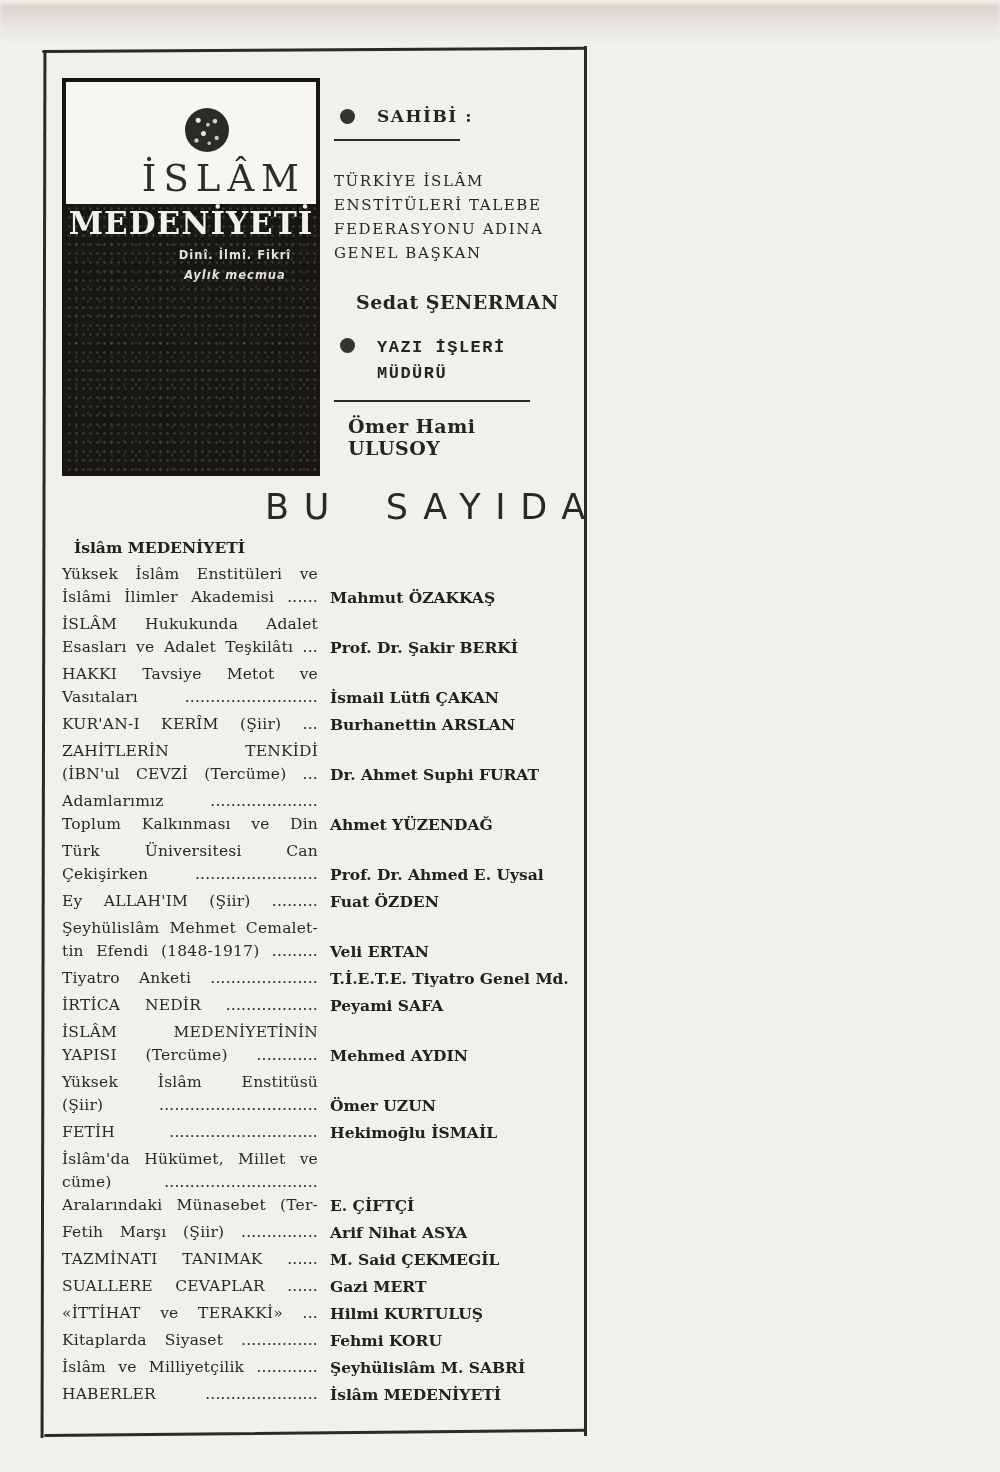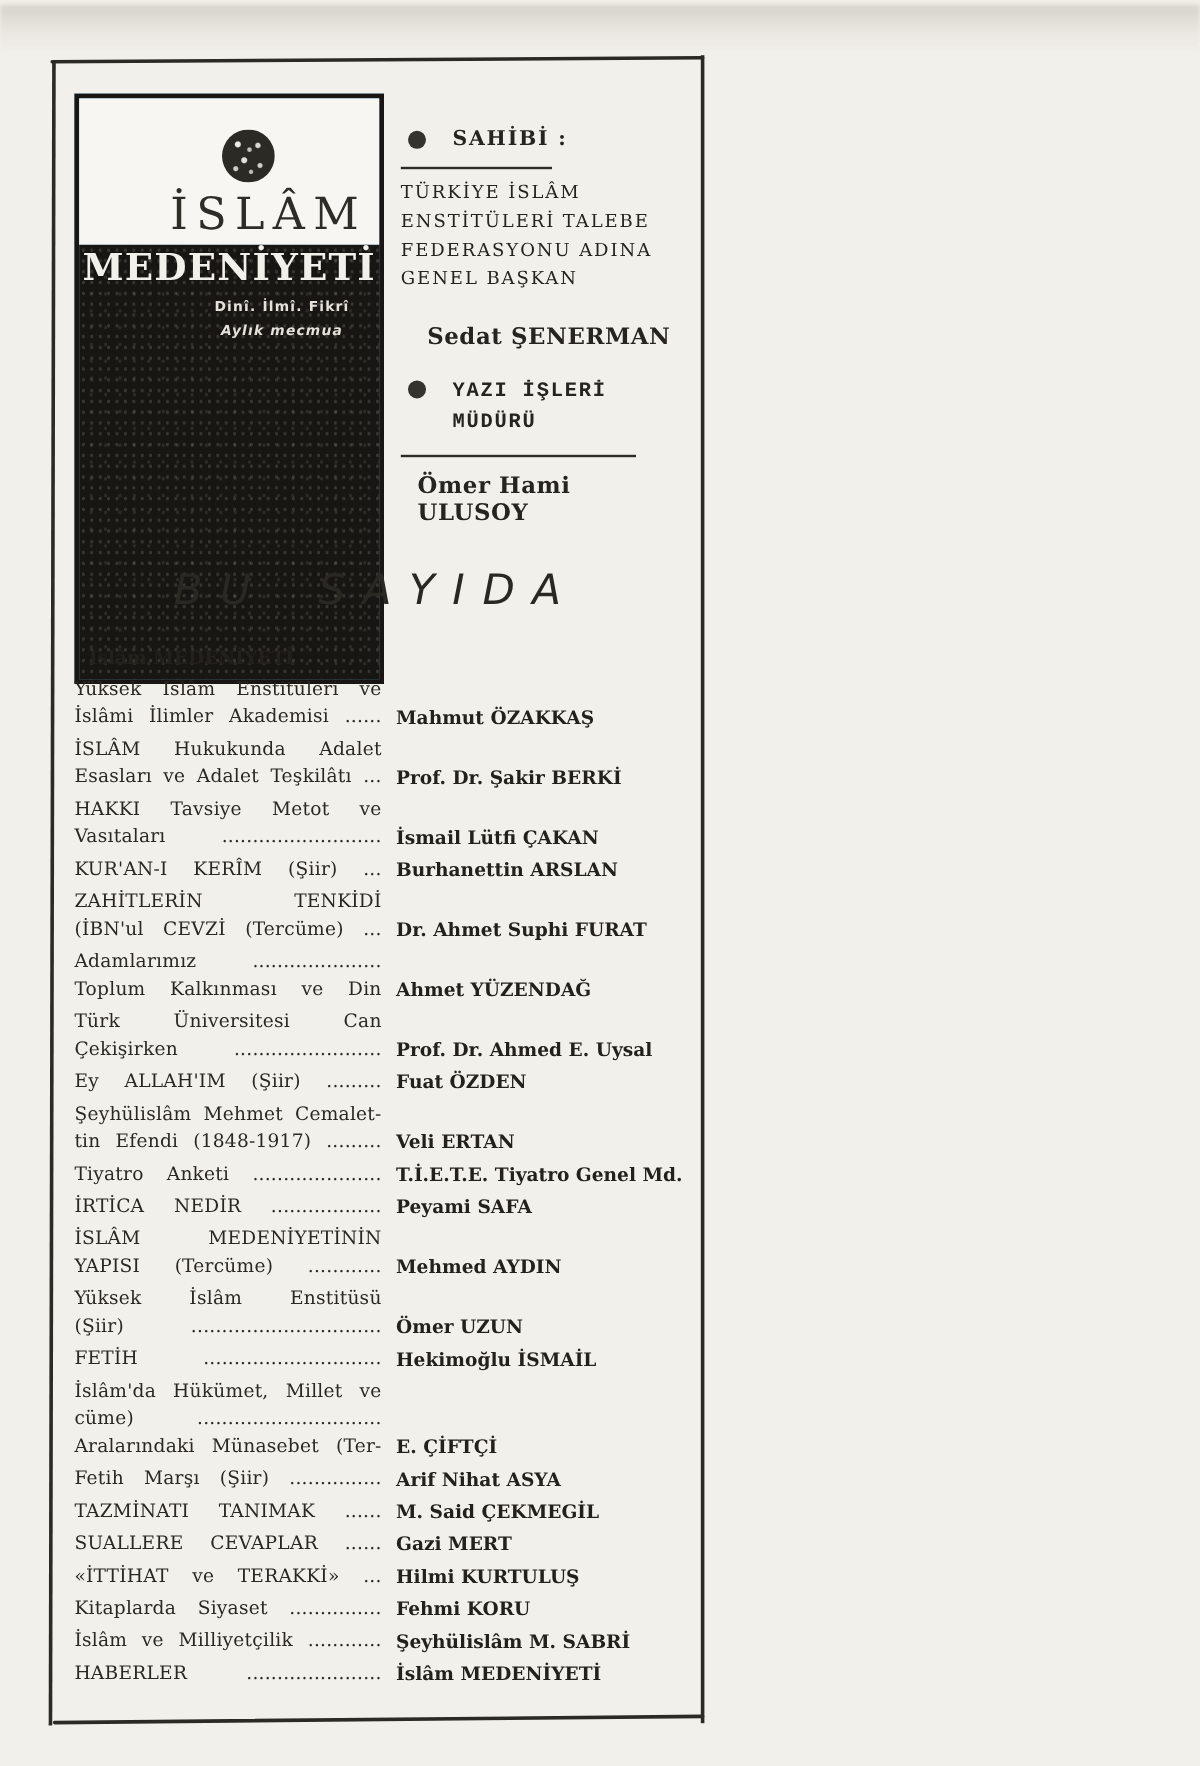--- a/index.html
+++ b/index.html
@@ -21,22 +21,22 @@
   .frame-line{position:absolute;background:#2b2a25;}
   .fl-top{left:42px;top:50px;width:545px;height:3px;transform:rotate(-.35deg);transform-origin:left center;border-radius:2px;}
   .fl-bottom{left:44px;top:1434px;width:543px;height:3px;transform:rotate(-.55deg);transform-origin:left center;border-radius:2px;}
   .fl-left{left:42px;top:50px;width:3px;height:1388px;transform:rotate(.12deg);}
   .fl-right{left:584px;top:46px;width:3px;height:1390px;}
 
   .content{position:absolute;left:42px;top:48px;width:543px;height:1390px;}
 
   
   .cover{
-    position:absolute;left:20px;top:30px;width:258px;height:492px;
-    border:4px solid #181512;box-sizing:border-box;background:#7dd3fc;
+    position:absolute;left:20px;top:30px;width:258px;height:398px;
+    border:4px solid #181512;box-sizing:border-box;background:#d946ef;
   }
   .cover-white{position:relative;height:122px;background:#f7f6f2;}
   .emblem{
     position:absolute;left:119px;top:26px;width:44px;height:44px;border-radius:50%;
     background:
       radial-gradient(circle at 30% 28%,rgba(246,245,241,.95) 2px,transparent 3px),
       radial-gradient(circle at 68% 30%,rgba(246,245,241,.85) 1.7px,transparent 2.8px),
       radial-gradient(circle at 42% 58%,rgba(246,245,241,.9) 2px,transparent 3px),
       radial-gradient(circle at 72% 68%,rgba(246,245,241,.8) 1.6px,transparent 2.6px),
       radial-gradient(circle at 26% 74%,rgba(246,245,241,.8) 1.6px,transparent 2.6px),
@@ -72,31 +72,31 @@
   .cover-sub2{top:64px;font-style:italic;}
 
   
   .masthead{position:absolute;left:292px;top:58px;width:240px;}
   .mast-label{display:flex;align-items:flex-start;font-weight:bold;font-size:17px;letter-spacing:1.5px;}
   .bullet{flex:none;width:15px;height:15px;border-radius:50%;background:#35332d;margin:3px 22px 0 6px;}
   .rule{height:2px;background:#2b2a25;}
   .rule-short{width:126px;margin-top:13px;}
   .rule-long{width:196px;margin-top:13px;}
   .pre{white-space:pre-line;}
-  .mast-org{margin-top:7px;font-size:15px;line-height:24px;letter-spacing:1.6px;}
+  .mast-org{margin-top:28px;font-size:15px;line-height:24px;letter-spacing:1.6px;}
   .mast-name{margin-top:26px;font-size:19px;font-weight:bold;letter-spacing:.5px;}
   .owner-name{padding-left:22px;}
   .editor-label{margin-top:22px;line-height:26px;font-family:Liberation Mono, monospace;}
   .editor-name{margin-top:13px;padding-left:14px;}
 
   
   .toc-heading{
-    position:absolute;top:424px;left:0;width:100%;margin:0;text-align:center;
+    position:absolute;top:424px;left:0;width:100%;margin:15px;text-align:right;
     font-family:"DejaVu Sans","Liberation Sans",sans-serif;
-    font-weight:400;font-size:35px;letter-spacing:.42em;word-spacing:.45em;color:#2a2823;font-style:italic;
+    font-weight:400;font-size:35px;letter-spacing:.42em;word-spacing:.45em;color:#2a2823;
   }
   #toc-list{position:absolute;top:488px;left:20px;width:506px;}
   .toc-row{display:flex;align-items:flex-end;margin-bottom:4px;}
   .toc-title{width:256px;flex:none;}
   .tl{
     text-align:justify;text-align-last:justify;
     font-size:15.5px;line-height:23px;letter-spacing:.2px;color:#2a2822;
   }
   .toc-author{
     flex:1;padding-left:12px;white-space:nowrap;

